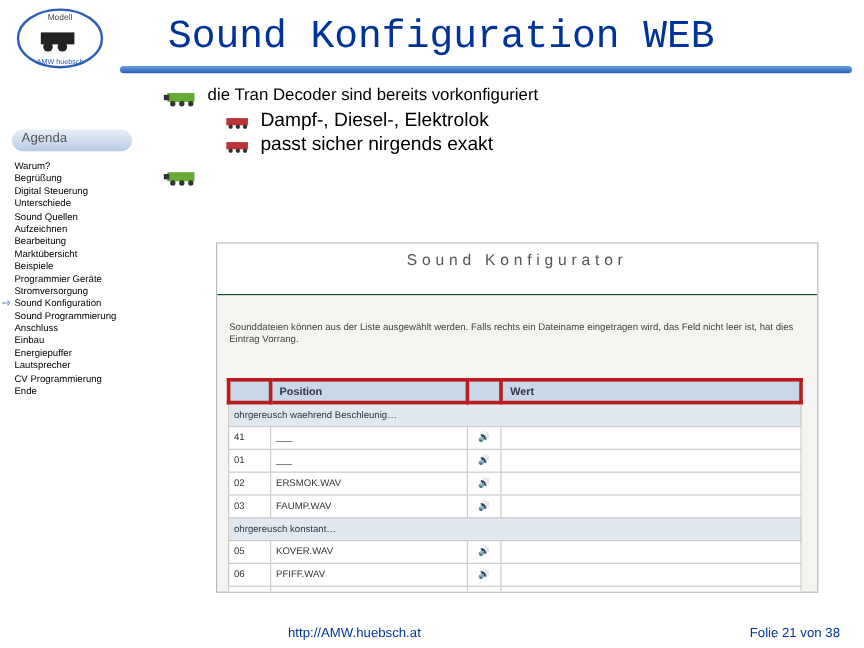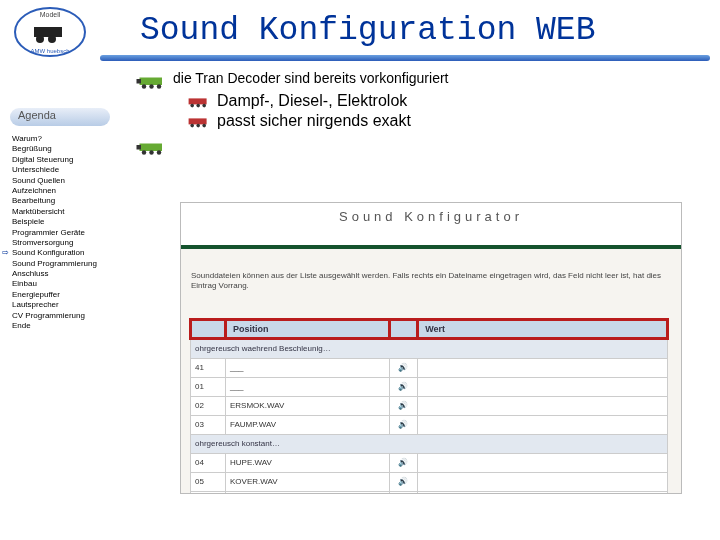--- a/index.html
+++ b/index.html
@@ -101,21 +101,21 @@
     width: 500px;
     height: 290px;
     background: #f6f4f0;
     border: 1px solid #bbb;
     font-size: 9px;
     overflow: hidden;
   }
   .sc-header {
     height: 36px;
     background: #fff;
-    border-bottom: 4px solid #14532d;
+    border-bottom: 1px solid #14532d;
     text-align: center;
     font-size: 13px;
     letter-spacing: 4px;
     color: #555;
     padding-top: 6px;
     font-family: Verdana, sans-serif;
   }
   .sc-desc {
     padding: 22px 10px;
     font-size: 8px;
@@ -283,26 +283,20 @@
       <tr>
             <td class="idx">03</td>
             <td class="pos">FAUMP.WAV</td>
             <td class="spk">🔊</td>
             <td class="val"></td>
           </tr>
       <tr class="grouprow">
             <td colspan="4">ohrgereusch konstant…</td>
           </tr>
       <tr>
-            <td class="idx">04</td>
-            <td class="pos">HUPE.WAV</td>
-            <td class="spk">🔊</td>
-            <td class="val"></td>
-          </tr>
-      <tr>
             <td class="idx">05</td>
             <td class="pos">KOVER.WAV</td>
             <td class="spk">🔊</td>
             <td class="val"></td>
           </tr>
       <tr>
             <td class="idx">06</td>
             <td class="pos">PFIFF.WAV</td>
             <td class="spk">🔊</td>
             <td class="val"></td>
@@ -317,14 +311,18 @@
             <td class="idx">08</td>
             <td class="pos">STAND.WAV</td>
             <td class="spk">🔊</td>
             <td class="val"></td>
           </tr>
 
     </tbody>
       </table>
   </div>
 
+  <div class="footer">
+    <span>http://AMW.huebsch.at</span>
+    <span>Folie 21 von  38</span>
+  </div>
 
 </div>
 
 </body></html>

